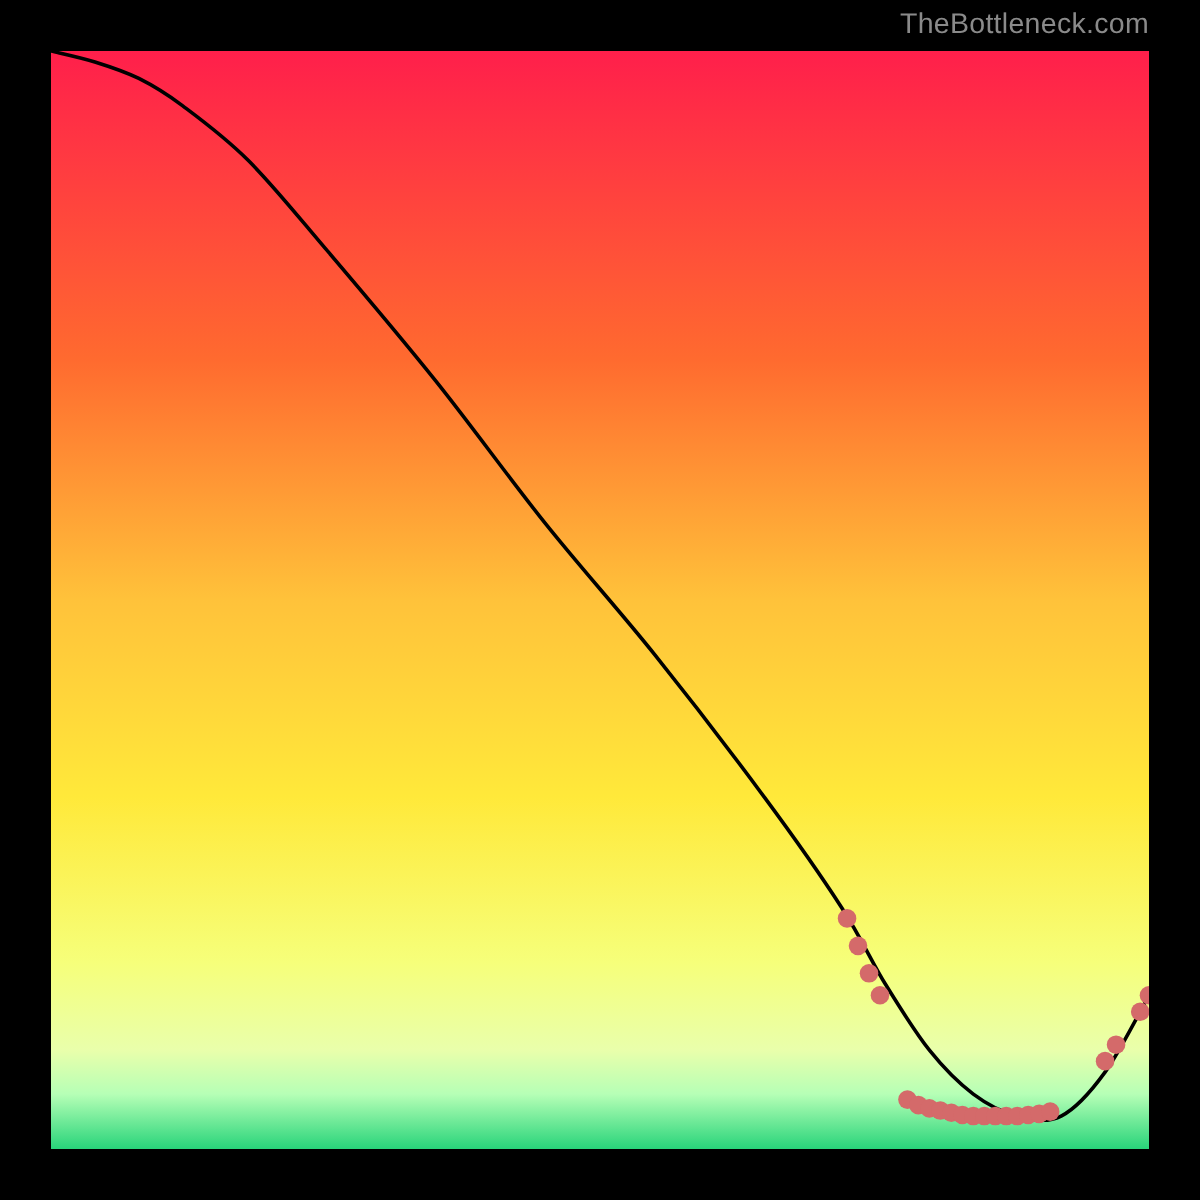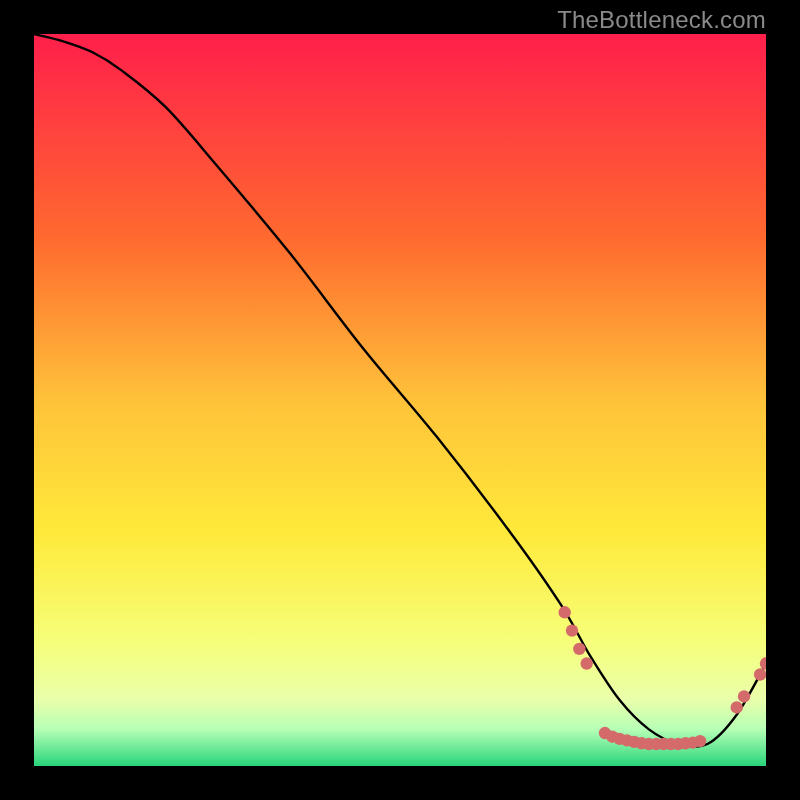--- a/index.html
+++ b/index.html
@@ -26,21 +26,21 @@
   }
   .gradient {
     position: absolute;
     left: 0; top: 0; right: 0; bottom: 0;
   }
   .watermark {
     position: absolute;
     top: 6px;
     right: 34px;
     font-family: Arial, Helvetica, sans-serif;
-    font-size: 24px;
+    font-size: 19px;
     font-weight: 500;
     color: #8a8a8a;
     letter-spacing: 0.2px;
     user-select: none;
   }
   svg.curve {
     position: absolute;
     left: 0; top: 0;
     width: 732px;
     height: 732px;

